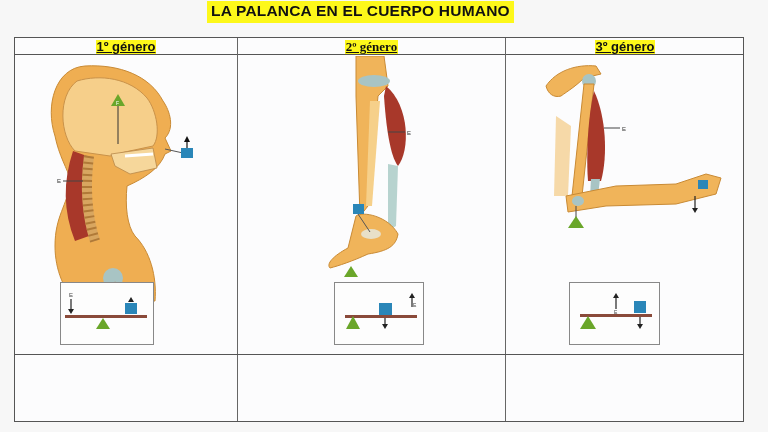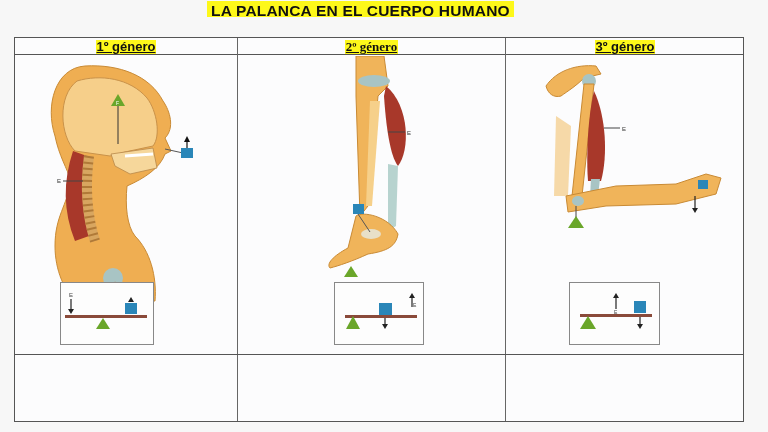--- a/index.html
+++ b/index.html
@@ -1,19 +1,19 @@
 <!DOCTYPE html>
 <html><head>
 <meta charset="utf-8">
 <style>
   * { box-sizing: border-box; margin: 0; padding: 0; }
   html, body { width: 768px; height: 432px; overflow: hidden; background: #f7f7f7; }
   body { font-family: "Liberation Sans", sans-serif; position: relative; }
   .title {
-    position: absolute; left: 207px; top: 1px; height: 16px;
+    position: absolute; left: 207px; top: 1px; height: 22px;
     background: #fdf81a; padding: 0 4px;
     font-weight: bold; font-size: 15.5px; line-height: 20px; color: #111;
     letter-spacing: 0.2px; white-space: nowrap;
   }
   .table {
     position: absolute; left: 14px; top: 37px; width: 730px; height: 385px;
     border: 1px solid #555; background: #fcfcfd;
   }
   .hdr-row { position: absolute; left: 0; top: 0; width: 100%; height: 17px; border-bottom: 1px solid #555; }
   .col-div { position: absolute; top: 0; width: 1px; height: 100%; background: #666; }

